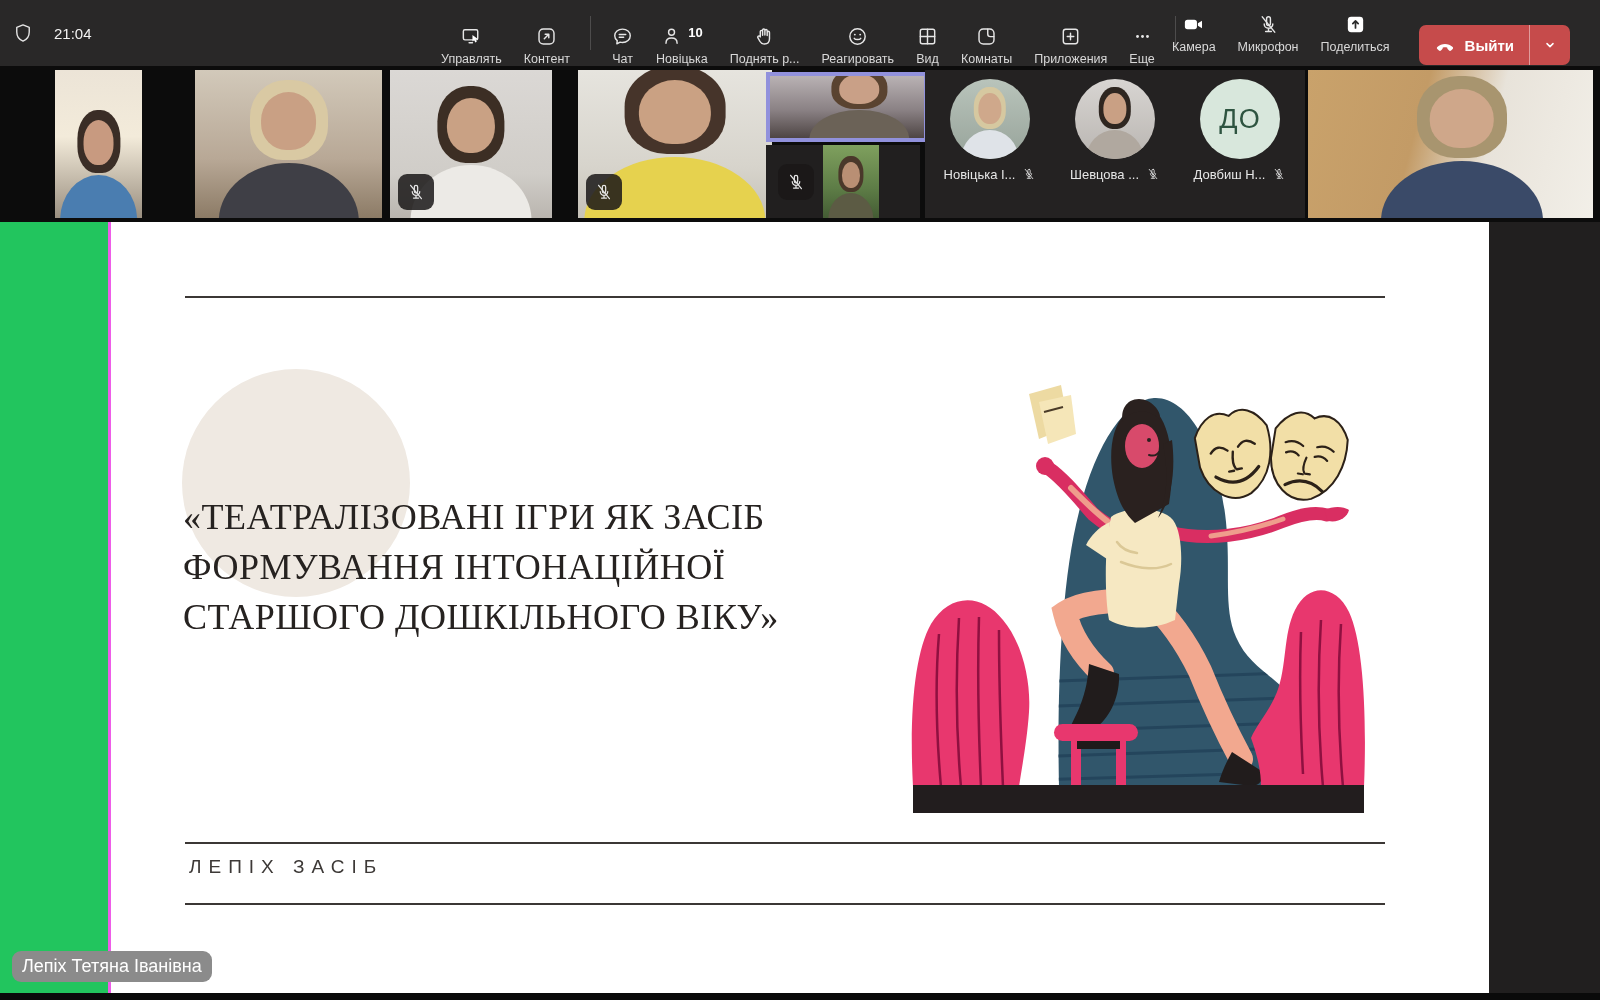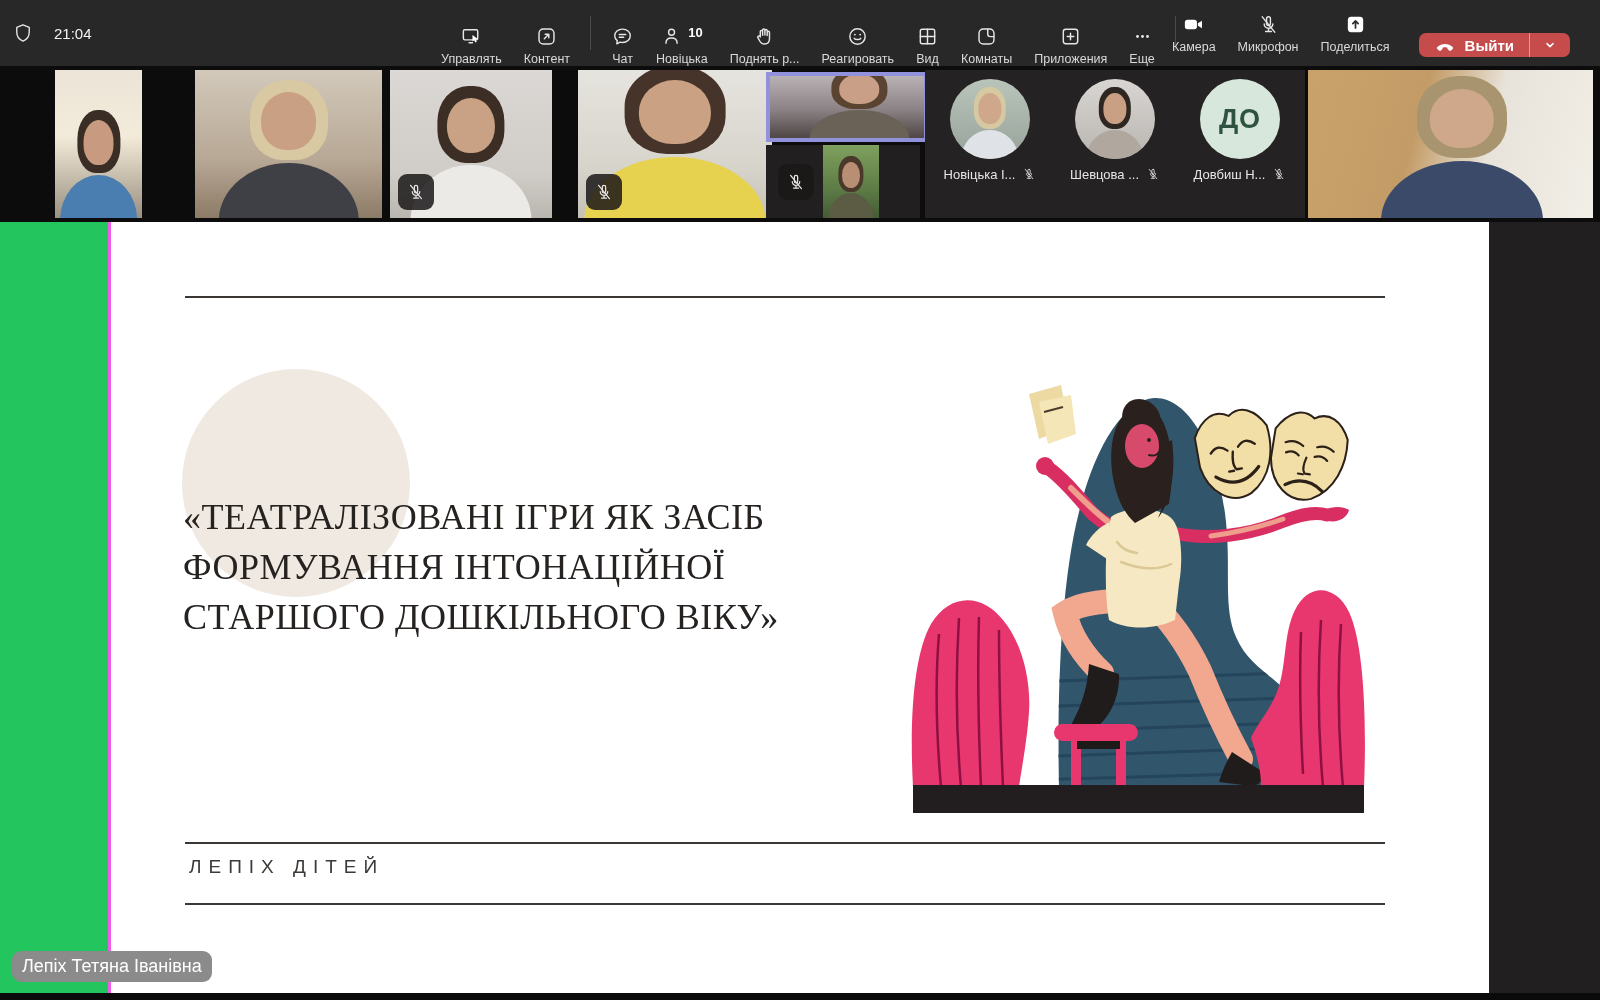--- a/index.html
+++ b/index.html
@@ -13,38 +13,38 @@
   .tb-center{position:absolute;left:430px;top:0;height:66px;display:flex;align-items:stretch;}
   .tb-right{position:absolute;right:30px;top:0;height:66px;display:flex;align-items:center;}
   .tbtn{display:flex;flex-direction:column;align-items:center;justify-content:flex-end;gap:4px;padding:0 11px;cursor:pointer;}
   .tbtn svg{width:23px;height:23px;display:block;}
   .tbtn .lbl{font-size:12.5px;color:#d9d9d9;white-space:nowrap;}
   .icorow{display:flex;align-items:flex-start;gap:4px;}
   .pcount{font-size:13px;font-weight:bold;color:#fff;line-height:14px;margin-top:1px;}
   .vdiv{width:1px;background:#4d4c4c;height:34px;align-self:center;margin:0 9px;}
   .stroke{fill:none;stroke:#e6e6e6;stroke-width:1.5;stroke-linecap:round;stroke-linejoin:round;}
   .fillw{fill:#fff;stroke:none;}
-  .leave{height:24px;background:#c64b4b;border-radius:7px;display:flex;align-items:center;color:#fff;margin-left:18px;overflow:hidden;cursor:pointer;margin-top:24px;}
+  .leave{height:40px;background:#c64b4b;border-radius:7px;display:flex;align-items:center;color:#fff;margin-left:18px;overflow:hidden;cursor:pointer;margin-top:24px;}
   .leave-main{display:flex;gap:9px;align-items:center;padding:0 15px;font-size:15px;font-weight:bold;height:100%;}
   .leave-main svg{width:22px;height:22px;}
   .leave-sep{width:1px;height:100%;background:rgba(255,255,255,.45);}
   .leave-chev{padding:0 11px;height:100%;display:flex;align-items:center;}
   .leave-chev svg{width:18px;height:18px;}
 
   
   .strip{position:absolute;top:66px;left:0;width:1600px;height:156px;background:#0c0c0c;}
   .tile{position:absolute;top:4px;height:148px;background:#000;overflow:hidden;cursor:pointer;}
   .tile.active{top:6px;height:62px;border:4px solid #9191dc;background:#111;}
   .cell2{position:absolute;left:766px;top:79px;width:154px;height:73px;background:#211f1f;overflow:hidden;cursor:pointer;}
   .cell2 .vid{position:absolute;left:57px;top:0;width:56px;height:100%;overflow:hidden;}
   .azone{position:absolute;left:925px;top:4px;width:380px;height:148px;background:#242222;display:flex;justify-content:space-evenly;}
   .av{display:flex;flex-direction:column;align-items:center;width:120px;cursor:pointer;}
   .circ{width:80px;height:80px;border-radius:50%;margin-top:9px;overflow:hidden;position:relative;}
   .circ.init{display:flex;align-items:center;justify-content:center;background:#d8e7dc;}
-  .inittxt{font-size:27px;font-weight:bold;color:#2e5440;letter-spacing:1px;}
+  .inittxt{font-size:27px;font-weight:normal;color:#2e5440;letter-spacing:1px;}
   .lblrow{display:flex;align-items:flex-start;gap:7px;margin-top:8px;color:#e6e6e6;font-size:13px;white-space:nowrap;}
   .lblrow svg{width:14px;height:14px;}
   .micb{position:absolute;width:36px;height:36px;border-radius:9px;background:rgba(26,24,24,.85);display:flex;align-items:center;justify-content:center;}
   .micb svg{width:20px;height:20px;}
   .micb.bl{left:8px;bottom:8px;}
   .micb.mid{left:12px;top:50%;transform:translateY(-50%);}
 
   
   .pers{position:absolute;bottom:0;left:50%;transform:translateX(-50%);width:120px;height:130px;}
   .pers i{display:block;position:absolute;}
@@ -413,20 +413,20 @@
             <path d="M430,242 C426,300 428,360 432,405"></path>
               <path d="M410,238 C406,300 408,360 412,405"></path>
             <path d="M390,250 C388,300 390,355 392,392"></path>
           </g>
 
           <rect x="2" y="403" width="451" height="28" fill="#221d1e"></rect>
         </svg>
       </div>
 
       <div class="rule b1"></div>
-      <div class="spres">ЛЕПІХ ДІТЕЙ</div>
+      <div class="spres">ЛЕПІХ ЗАСІБ</div>
       <div class="rule b2"></div>
     </div>
   </div>
 
   <div class="tooltip">Лепіх Тетяна Іванівна</div>
   <div class="bottombar"></div>
 </div>
 
 </body></html>

